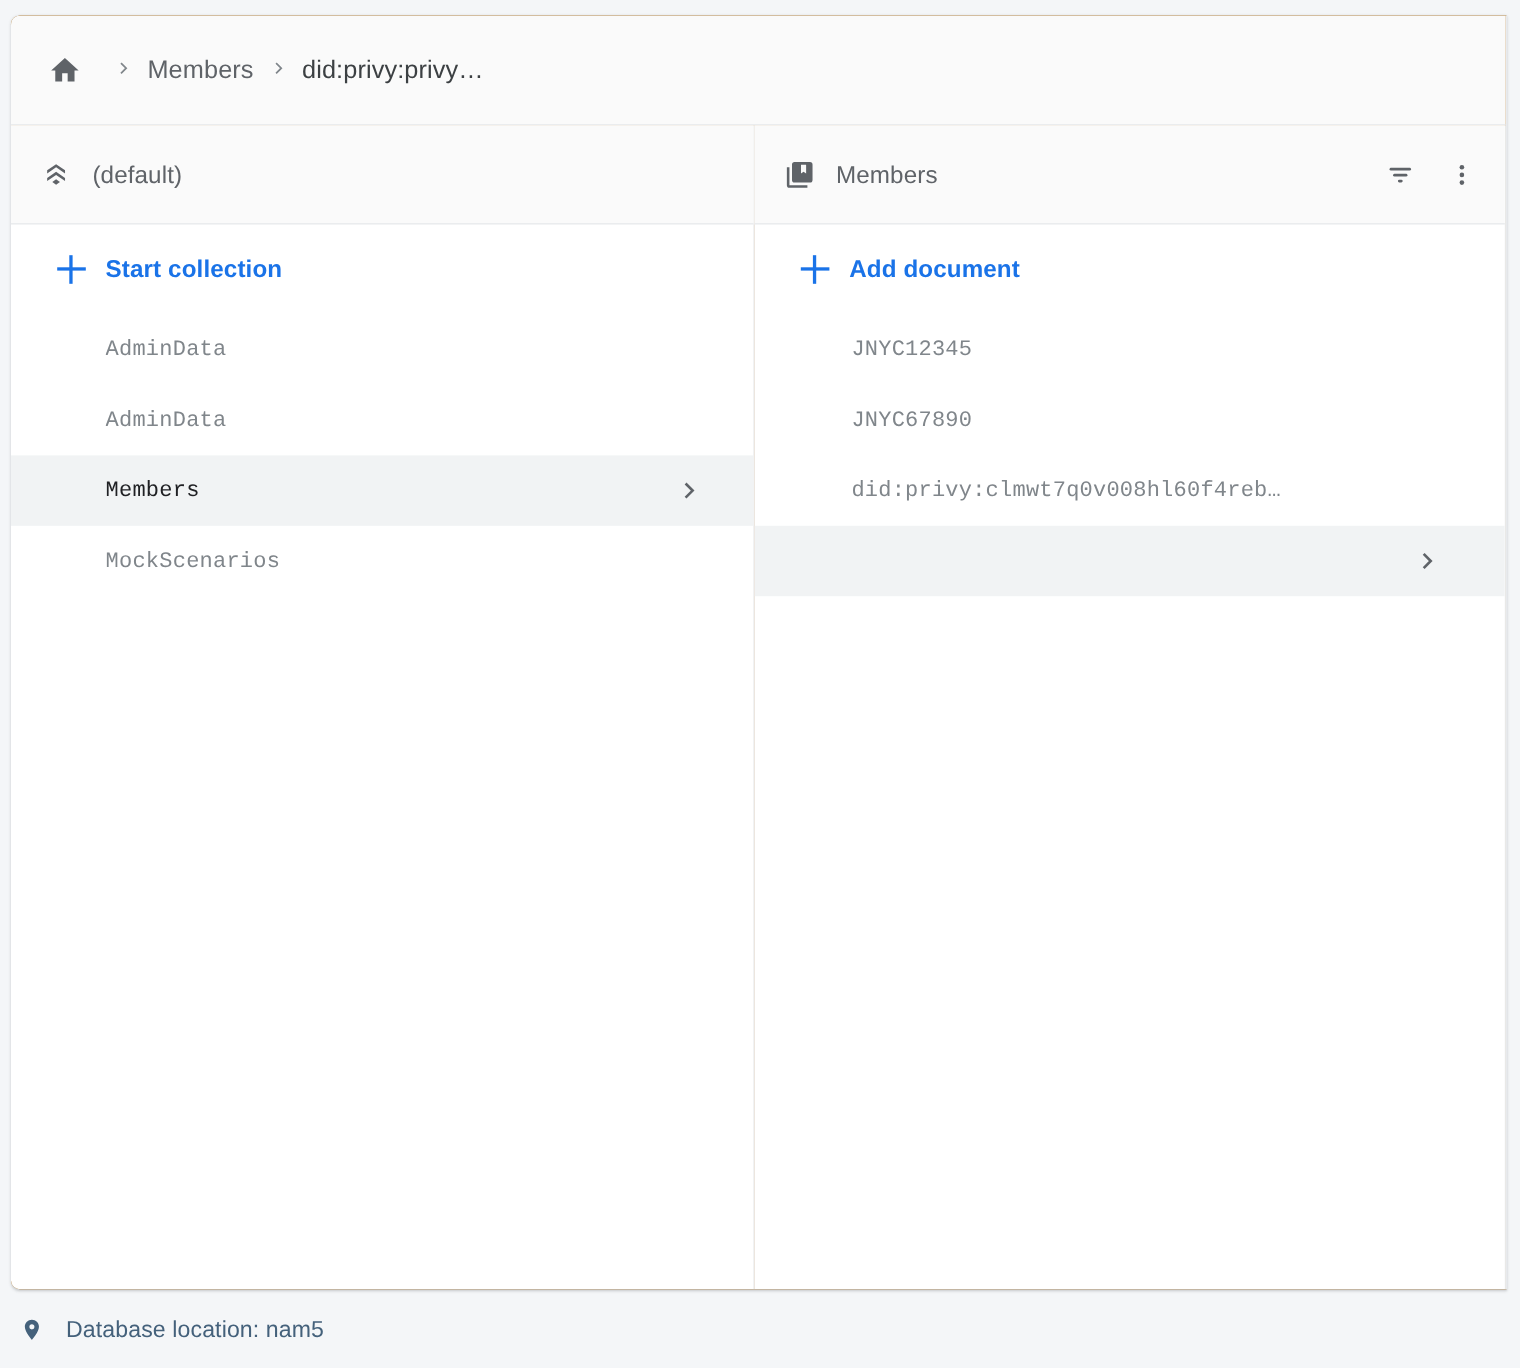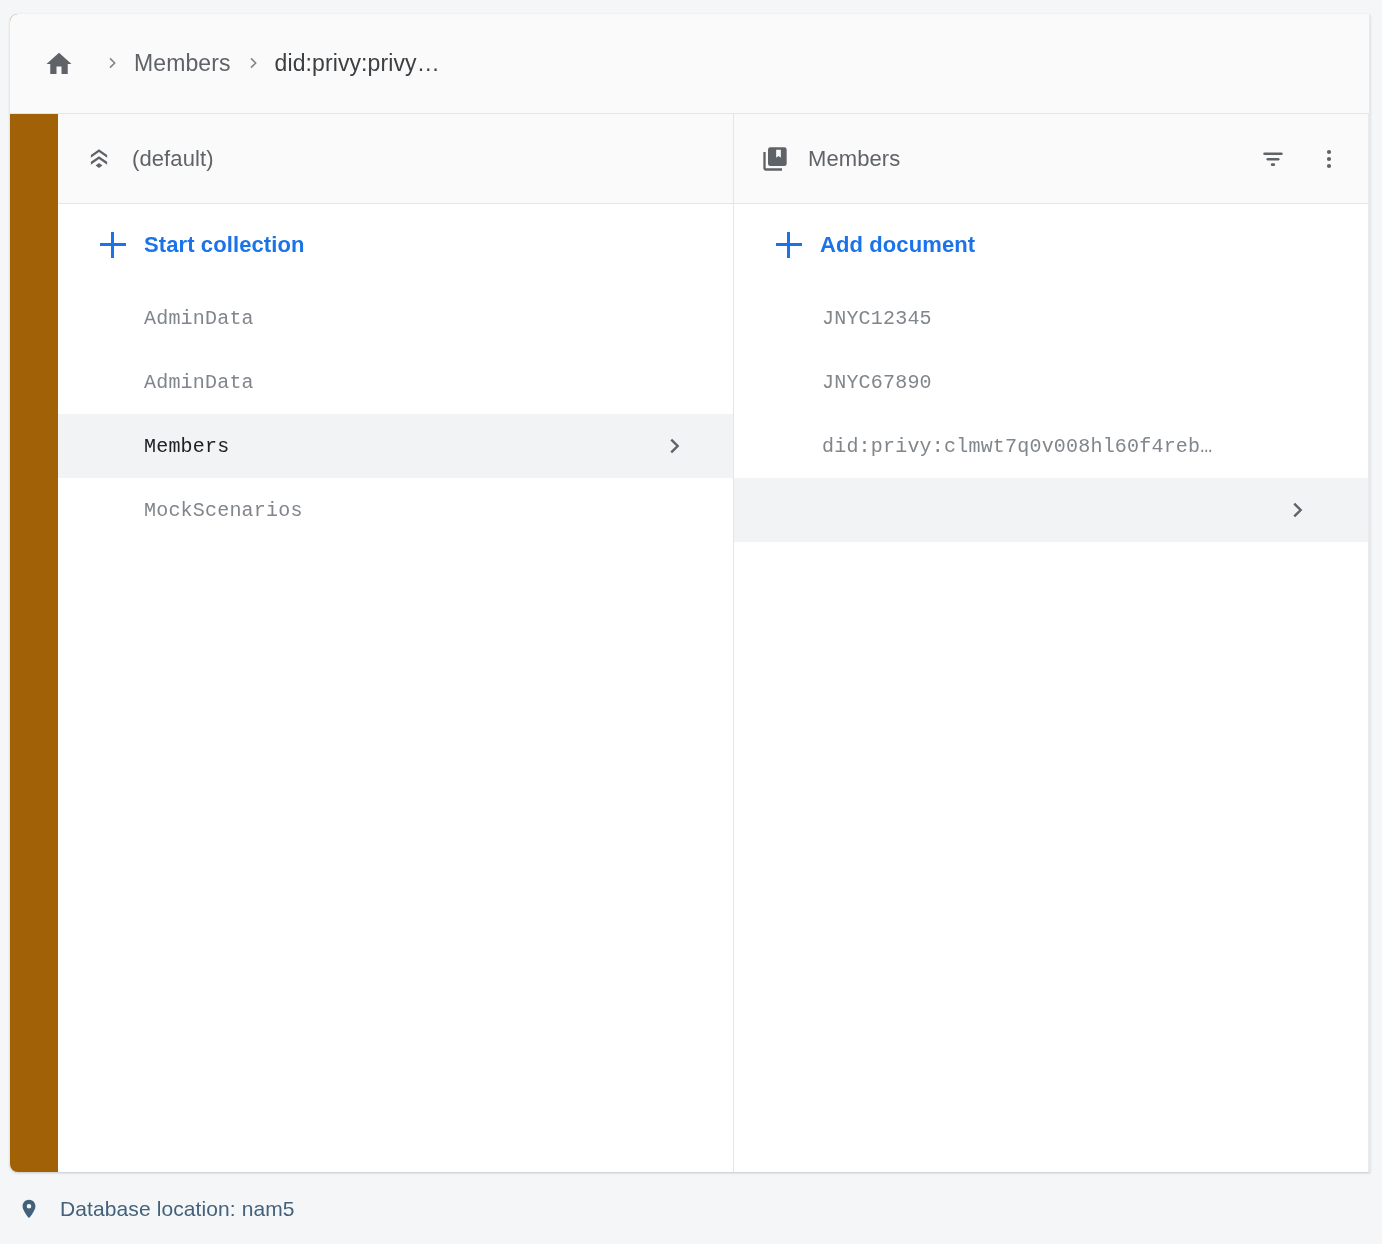--- a/index.html
+++ b/index.html
@@ -73,21 +73,20 @@
   .crumb-current {
     font-size: 23px;
     color: #3c4043;
     letter-spacing: 0.1px;
   }
 
   
   .panels {
     display: flex;
     height: calc(100% - 100px);
-    margin-left: 48px;
   }
 
   .panel {
     display: flex;
     flex-direction: column;
     height: 100%;
     background: #ffffff;
   }
 
   .panel-collections {

